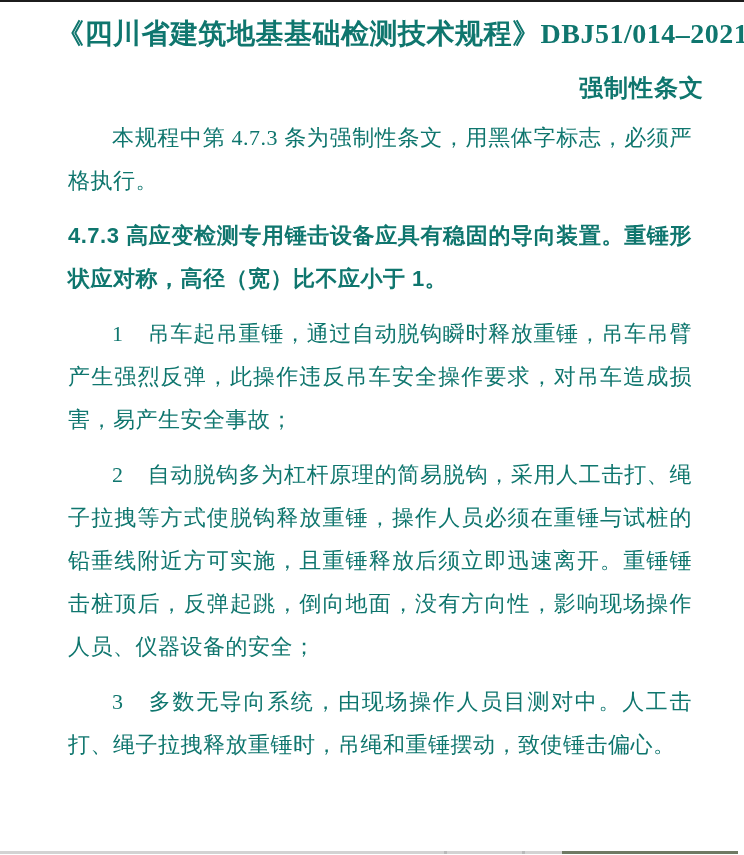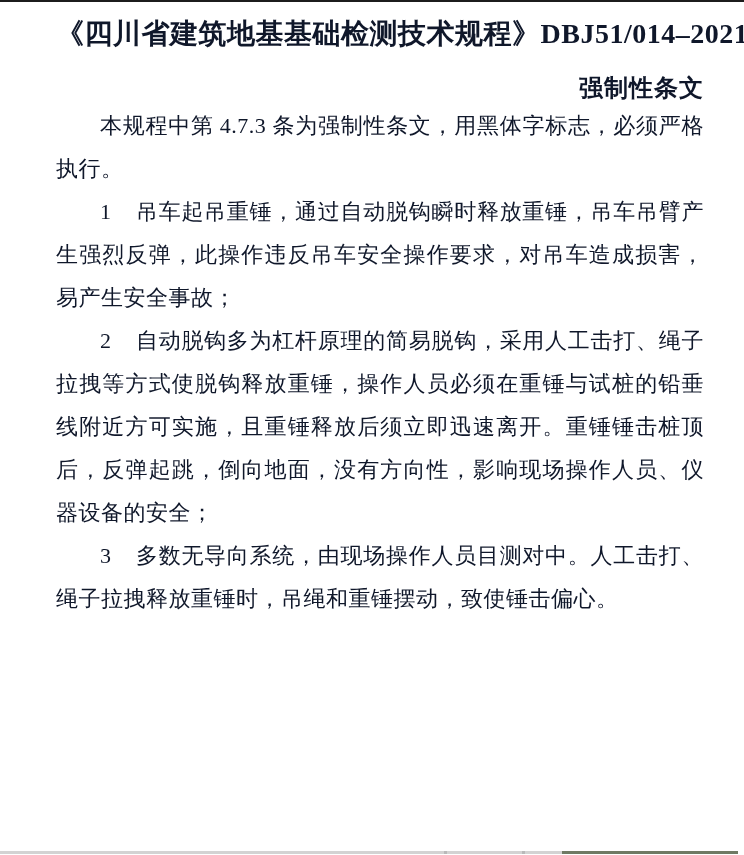--- a/index.html
+++ b/index.html
@@ -6,21 +6,21 @@
     margin: 0;
     padding: 0;
     background: #ffffff;
   }
   .page {
     position: relative;
     width: 744px;
     height: 855px;
     background: #ffffff;
     overflow: hidden;
-    color: #0f172a;
+    color: #0f766e;
     font-family: "Liberation Serif", serif;
   }
   .top-strip {
     position: absolute;
     top: 0; left: 0;
     width: 744px;
     height: 2px;
     background: #1c1c1c;
   }
   .doc {
@@ -43,21 +43,21 @@
   .subtitle {
     margin: 20px 0 0 0;
     text-align: right;
     font-family: "Liberation Sans", sans-serif;
     font-weight: bold;
     font-size: 24px;
     line-height: 32px;
     letter-spacing: 1px;
   }
   p.body-text {
-    margin: 0;
+    margin: 12px;
     font-size: 22px;
     line-height: 43px;
     text-align: justify;
     letter-spacing: 0.5px;
   }
   p.indent { text-indent: 2em; }
   .intro { margin-top: 34px; }
   .clause {
     margin-top: 10px;
     font-family: "Liberation Sans", sans-serif;
@@ -109,20 +109,21 @@
   <div class="top-strip"></div>
 
   <div class="doc">
 
     <h1 class="title">《四川省建筑地基基础检测技术规程》DBJ51/014–2021</h1>
 
     <h2 class="subtitle">强制性条文</h2>
 
     <p class="body-text indent intro">本规程中第 4.7.3 条为强制性条文，用黑体字标志，必须严格执行。</p>
 
+    <p class="body-text clause">4.7.3 高应变检测专用锤击设备应具有稳固的导向装置。重锤形状应对称，高径（宽）比不应小于 1。</p>
 
 
     <p class="body-text indent"><span class="item-num">1</span><span>吊车起吊重锤，通过自动脱钩瞬时释放重锤，吊车吊臂产生强烈反弹，此操作违反吊车安全操作要求，对吊车造成损害，易产生安全事故；</span></p>
 
     <p class="body-text indent"><span class="item-num">2</span><span>自动脱钩多为杠杆原理的简易脱钩，采用人工击打、绳子拉拽等方式使脱钩释放重锤，操作人员必须在重锤与试桩的铅垂线附近方可实施，且重锤释放后须立即迅速离开。重锤锤击桩顶后，反弹起跳，倒向地面，没有方向性，影响现场操作人员、仪器设备的安全；</span></p>
 
     <p class="body-text indent"><span class="item-num">3</span><span>多数无导向系统，由现场操作人员目测对中。人工击打、绳子拉拽释放重锤时，吊绳和重锤摆动，致使锤击偏心。</span></p>
 
   </div>
 

